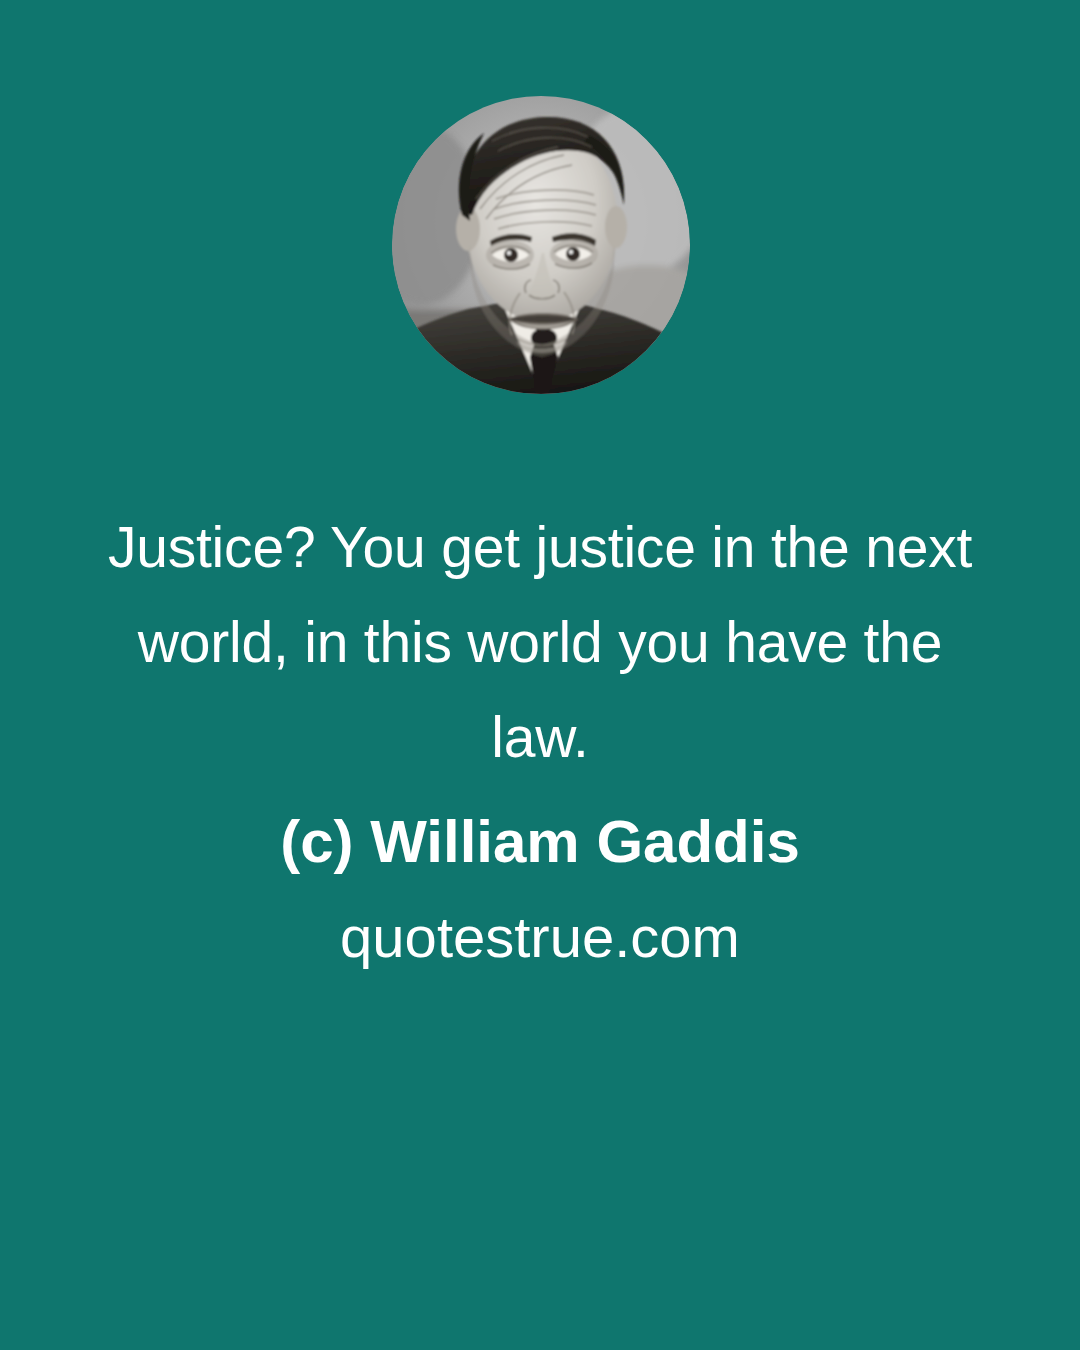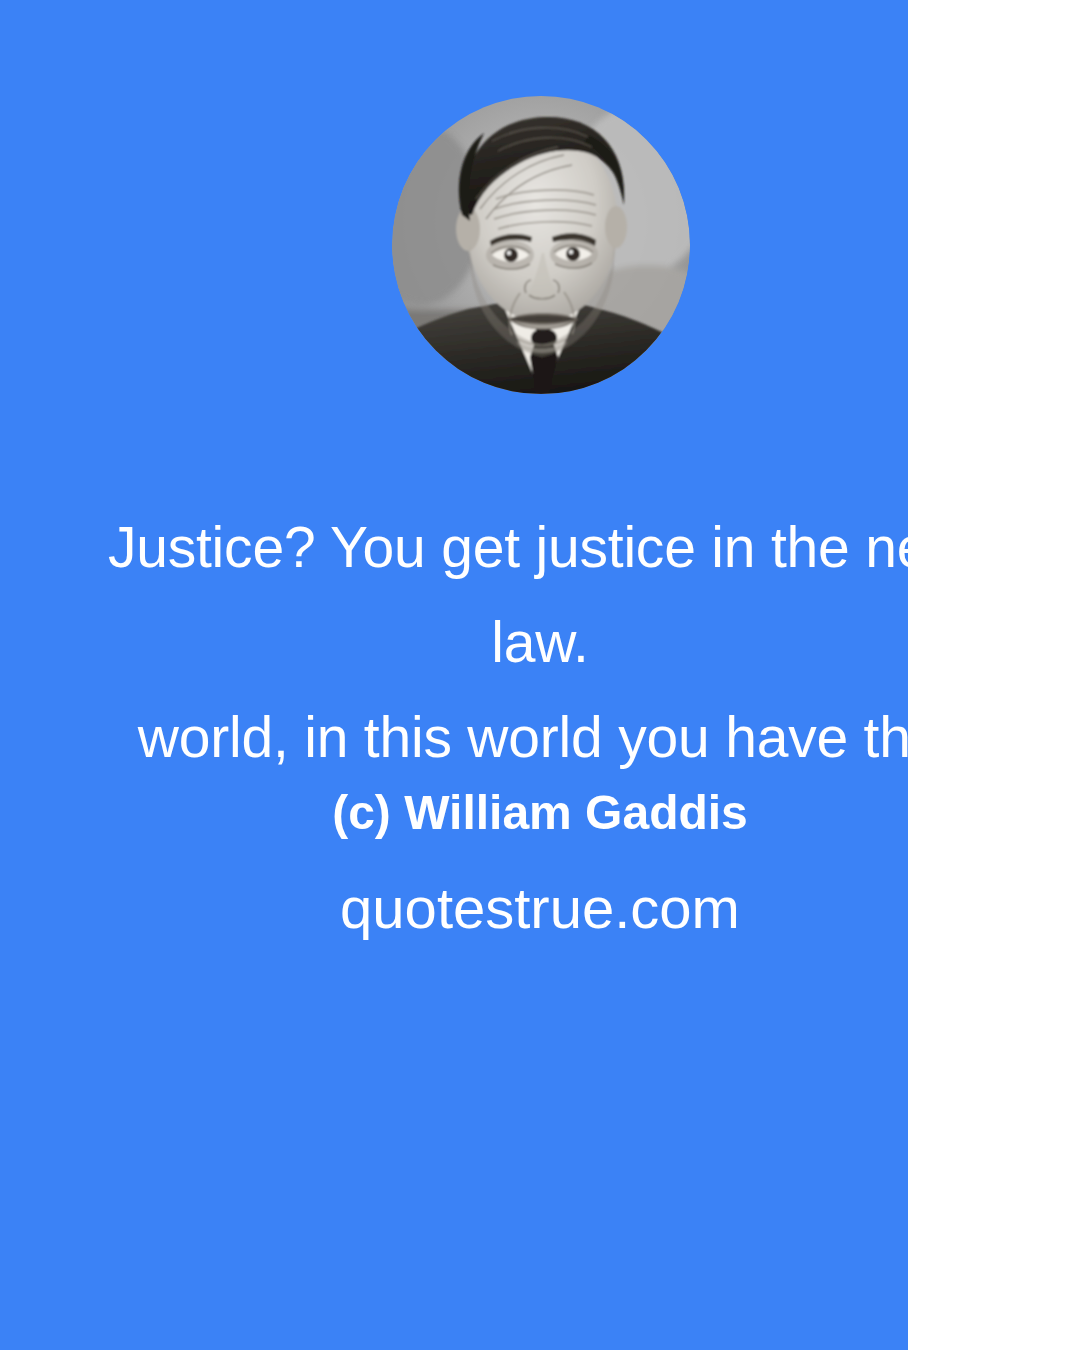--- a/index.html
+++ b/index.html
@@ -9,23 +9,23 @@
   }
   body {
     width: 1080px;
     height: 1350px;
     overflow: hidden;
     font-family: "Liberation Sans", sans-serif;
   }
 
   #quote-card {
     position: relative;
-    width: 908px;
+    width: 1080px;
     height: 1350px;
-    background: #3b82f6;
+    background: #0f766e;
     box-sizing: border-box;
   }
 
   
   #portrait-wrap {
     position: absolute;
     left: 392px;
     top: 95px;
     width: 298px;
     height: 300px;
@@ -58,22 +58,23 @@
     font-size: 57px;
     line-height: 95px;
     font-weight: 400;
     color: #FFFFFF;
     letter-spacing: -0.2px;
     white-space: nowrap;
   }
 
   #quote-attribution {
     display: block;
-    font-family: "Liberation Sans", sans-serif;
-    font-size: 48px;
+    margin-top: 29px;
+    font-family: "Liberation Sans", sans-serif;
+    font-size: 60px;
     line-height: 56px;
     font-weight: 700;
     color: #FFFFFF;
     letter-spacing: 0px;
   }
 
   #site-credit {
     display: block;
     margin-top: 40px;
     font-family: "Liberation Sans", sans-serif;
@@ -213,19 +214,19 @@
 
             <path d="M 78 150 C 80 198 106 238 150 250 C 194 238 220 198 222 150 C 226 206 196 252 150 262 C 104 252 74 206 78 150 Z" fill="#8b867e" opacity="0.35"></path>
           </g>
         </g>
       </svg>
     </div>
   </div>
 
   <div id="text-block">
     <span class="quote-line">Justice? You get justice in the next</span>
+    <span class="quote-line">world, in this world you have the</span>
     <span class="quote-line">law.</span>
-    <span class="quote-line">world, in this world you have the</span>
     <span id="quote-attribution">(c) William Gaddis</span>
     <span id="site-credit">quotestrue.com</span>
   </div>
 
 </div>
 
 </body></html>

